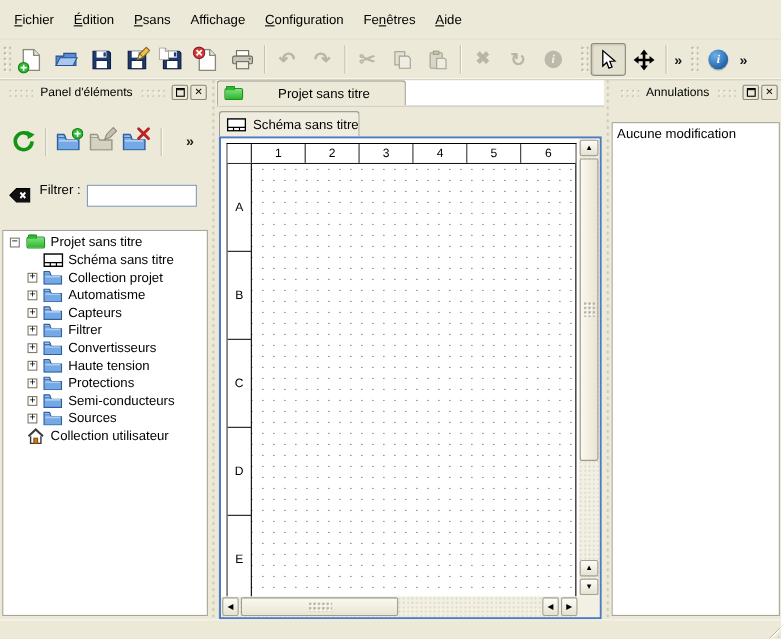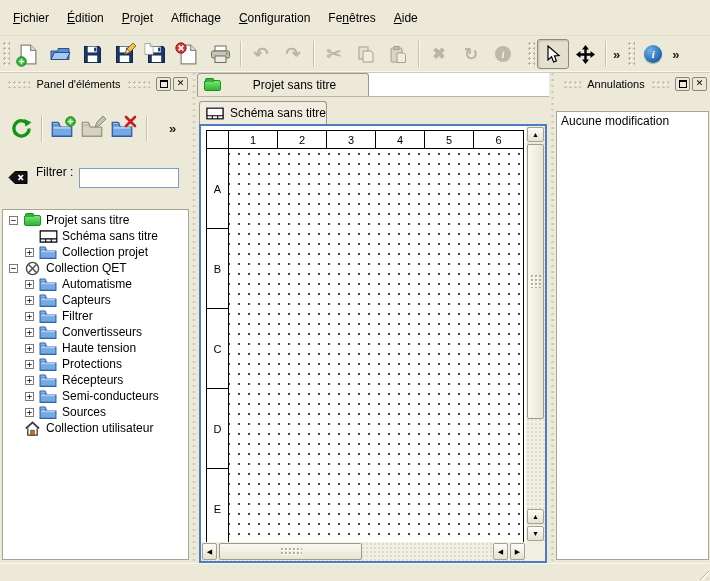--- a/index.html
+++ b/index.html
@@ -159,21 +159,21 @@
       <rect x="10.5" y="2.5" width="2" height="3.5" fill="#1f3a70"></rect>
     </symbol>
   </defs>
 </svg>
 
 <div id="window">
 
   <div class="menubar">
     <div class="menu-item"><span></span><span class="mn">F</span><span>ichier</span></div>
     <div class="menu-item"><span></span><span class="mn">É</span><span>dition</span></div>
-    <div class="menu-item"><span></span><span class="mn">P</span><span>rojet</span></div>
+    <div class="menu-item"><span></span><span class="mn">P</span><span>sans</span></div>
     <div class="menu-item"><span>Afficha</span><span class="mn">g</span><span>e</span></div>
     <div class="menu-item"><span></span><span class="mn">C</span><span>onfiguration</span></div>
     <div class="menu-item"><span>Fe</span><span class="mn">n</span><span>êtres</span></div>
     <div class="menu-item"><span></span><span class="mn">A</span><span>ide</span></div>
   </div>
 
   <div class="toolbar">
     <div class="tb-handle"></div>
 
     <div class="tb-btn">
@@ -411,31 +411,20 @@
           <span class="t-ind1"></span>
             <span class="expander plus"></span>
           <span class="ticon">
               <svg width="18" height="14" viewBox="0 0 17 13">
                 <use href="#sym-folder"></use>
               </svg>
             </span>
           <span class="tlabel">Collection projet</span>
         </div>
         <div class="tree-row">
-          <span class="t-ind0"></span>
-            <span class="expander minus"></span>
-          <span class="ticon">
-            <svg width="15" height="15" viewBox="0 0 16 16">
-                <circle cx="8" cy="8" r="6.5" fill="none" stroke="#4a4a4a" stroke-width="1.5"></circle>
-                <path d="M3.8,3.8 l8.4,8.4 M12.2,3.8 l-8.4,8.4" stroke="#4a4a4a" stroke-width="1.5"></path>
-              </svg>
-          </span>
-          <span class="tlabel">Collection QET</span>
-        </div>
-        <div class="tree-row">
           <span class="t-ind1"></span>
             <span class="expander plus"></span>
           <span class="ticon">
               <svg width="18" height="14" viewBox="0 0 17 13">
                 <use href="#sym-folder"></use>
               </svg>
             </span>
           <span class="tlabel">Automatisme</span>
         </div>
         <div class="tree-row">
@@ -480,30 +469,20 @@
         </div>
         <div class="tree-row">
           <span class="t-ind1"></span>
             <span class="expander plus"></span>
           <span class="ticon">
               <svg width="18" height="14" viewBox="0 0 17 13">
                 <use href="#sym-folder"></use>
               </svg>
             </span>
           <span class="tlabel">Protections</span>
-        </div>
-        <div class="tree-row">
-          <span class="t-ind1"></span>
-            <span class="expander plus"></span>
-          <span class="ticon">
-              <svg width="18" height="14" viewBox="0 0 17 13">
-                <use href="#sym-folder"></use>
-              </svg>
-            </span>
-          <span class="tlabel">Récepteurs</span>
         </div>
         <div class="tree-row">
           <span class="t-ind1"></span>
             <span class="expander plus"></span>
           <span class="ticon">
               <svg width="18" height="14" viewBox="0 0 17 13">
                 <use href="#sym-folder"></use>
               </svg>
             </span>
           <span class="tlabel">Semi-conducteurs</span>

